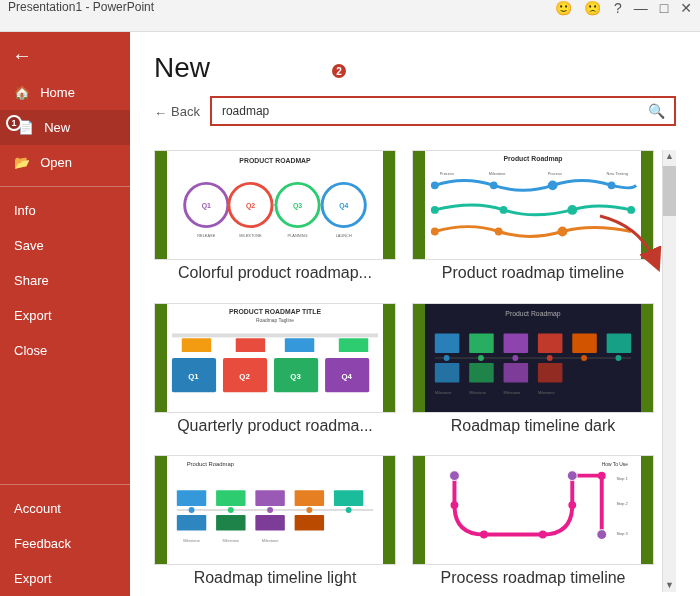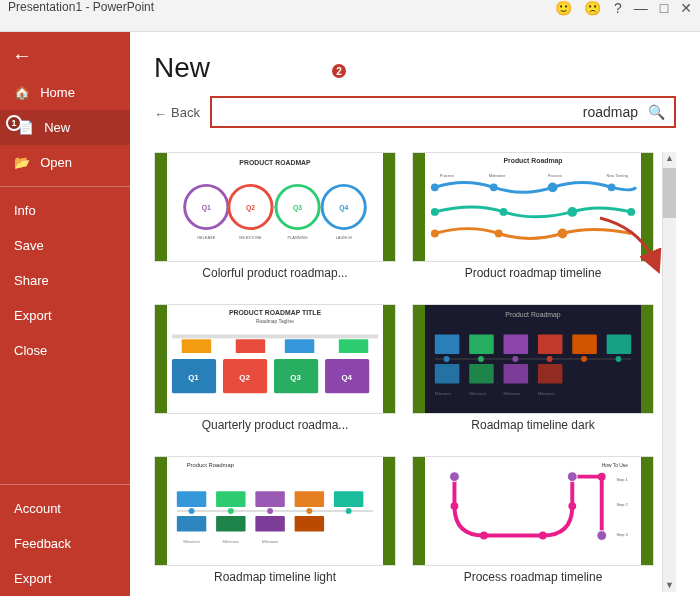--- a/index.html
+++ b/index.html
@@ -95,25 +95,24 @@
       position: relative;
       flex: 1;
       border: 2px solid #c0392b;
       display: flex;
       align-items: center;
     }
 
     .search-input {
       width: 100%;
       padding: 6px 36px 6px 10px;
-      font-size: 14px;
+      font-size: 12px;
       border: none;
       outline: none;
       color: #333;
-      text-align: right;
     }
 
     .search-icon-btn {
       position: absolute;
       right: 8px;
       color: #c0392b;
       cursor: pointer;
       font-size: 14px;
     }
 
@@ -145,21 +144,21 @@
     .template-thumb {
       width: 100%;
       height: 110px;
       background: #4d7c0f;
       border: 1px solid #ddd;
       overflow: hidden;
       position: relative;
     }
 
     .template-label {
-      font-size: 12px;
+      font-size: 16px;
       color: #333;
       margin-top: 4px;
       text-align: center;
     }
 
     
     .scrollbar-track {
       width: 14px;
       background: #f0f0f0;
       border-left: 1px solid #ddd;

